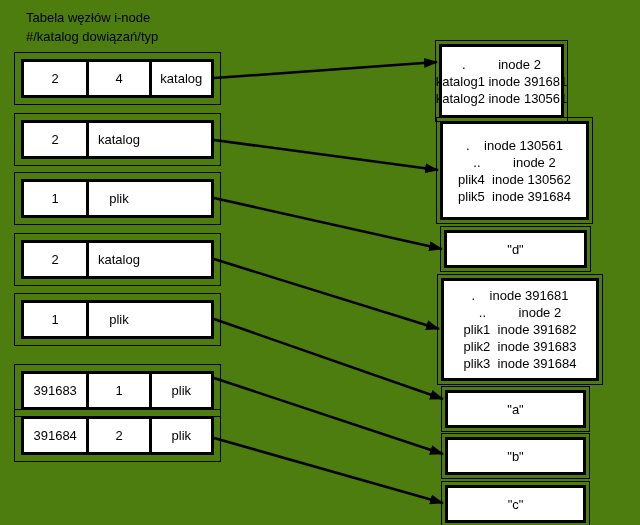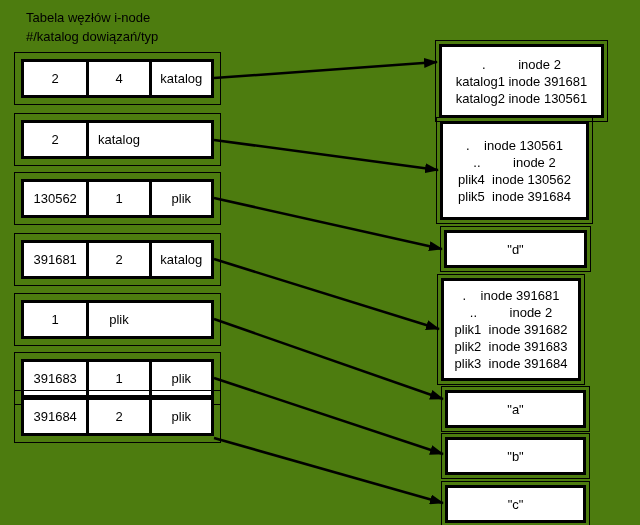--- a/index.html
+++ b/index.html
@@ -44,59 +44,57 @@
   <div class="irow" style="top:59px">
     <div class="cell">2</div>
     <div class="cell">4</div>
     <div class="cell">katalog</div>
   </div>
   <div class="irow" style="top:120px">
     <div class="cell">2</div>
     <div class="cell">katalog</div>
   </div>
   <div class="irow" style="top:179px">
-    <div class="cell">130562</div>
     <div class="cell">1</div>
     <div class="cell">plik</div>
   </div>
   <div class="irow" style="top:240px">
-    <div class="cell">391681</div>
     <div class="cell">2</div>
     <div class="cell">katalog</div>
   </div>
   <div class="irow" style="top:300px">
     <div class="cell">1</div>
     <div class="cell">plik</div>
   </div>
-  <div class="irow" style="top:359px">
+  <div class="irow" style="top:371px">
     <div class="cell">391683</div>
     <div class="cell">1</div>
     <div class="cell">plik</div>
   </div>
-  <div class="irow" style="top:397px">
+  <div class="irow" style="top:416px">
     <div class="cell">391684</div>
     <div class="cell">2</div>
     <div class="cell">plik</div>
   </div>
 
-  <div class="blk" style="left:439px;top:44px;width:165px;height:74px">
+  <div class="blk" style="left:439px;top:44px;width:125px;height:74px">
     <div class="txt">.         inode 2
 katalog1 inode 391681
 katalog2 inode 130561</div>
   </div>
   <div class="blk" style="left:440px;top:121px;width:149px;height:99px">
     <div class="txt">.    inode 130561
 ..         inode 2
 plik4  inode 130562
 plik5  inode 391684</div>
   </div>
   <div class="blk" style="left:444px;top:230px;width:143px;height:38px">
     <div class="txt">"d"</div>
   </div>
-  <div class="blk" style="left:441px;top:278px;width:140px;height:103px">
+  <div class="blk" style="left:441px;top:278px;width:158px;height:103px">
     <div class="txt">.    inode 391681
 ..         inode 2
 plik1  inode 391682
 plik2  inode 391683
 plik3  inode 391684</div>
   </div>
   <div class="blk" style="left:445px;top:390px;width:141px;height:38px">
     <div class="txt">"a"</div>
   </div>
   <div class="blk" style="left:445px;top:437px;width:141px;height:38px">

